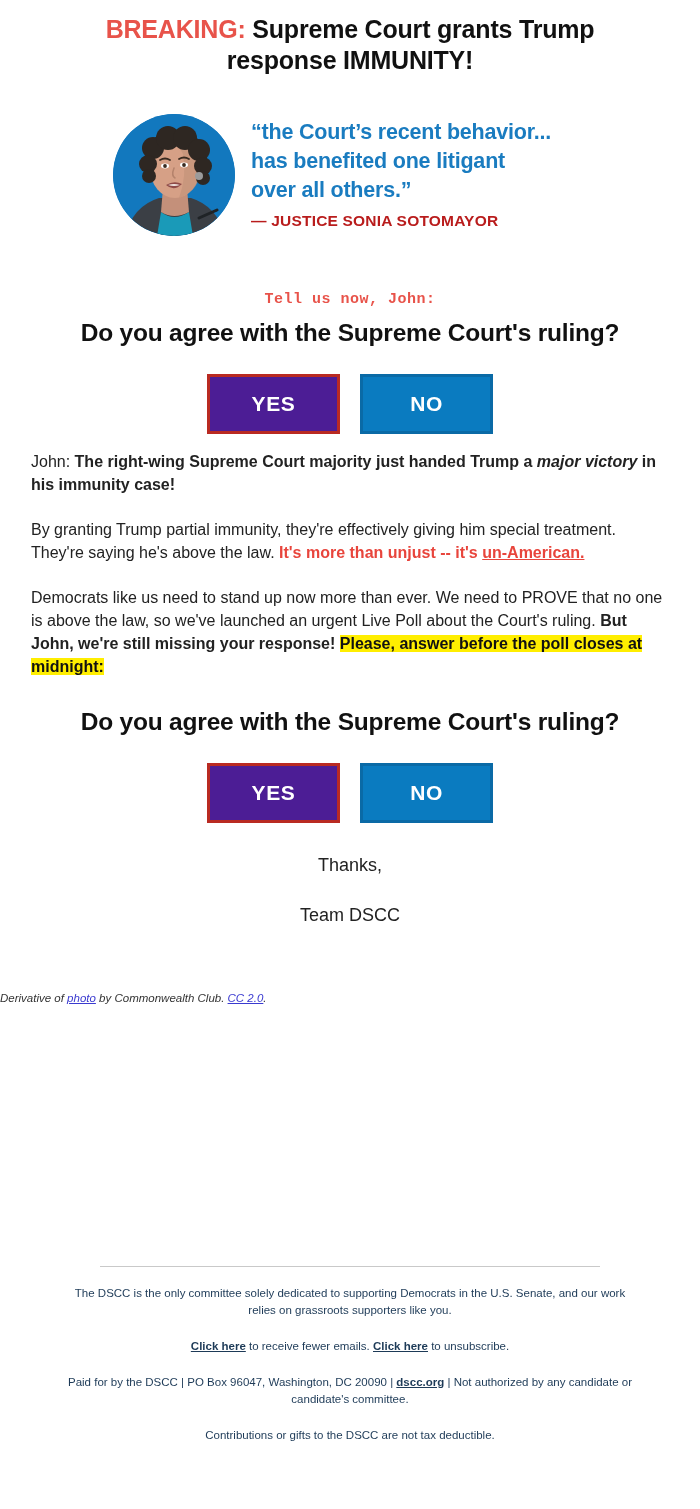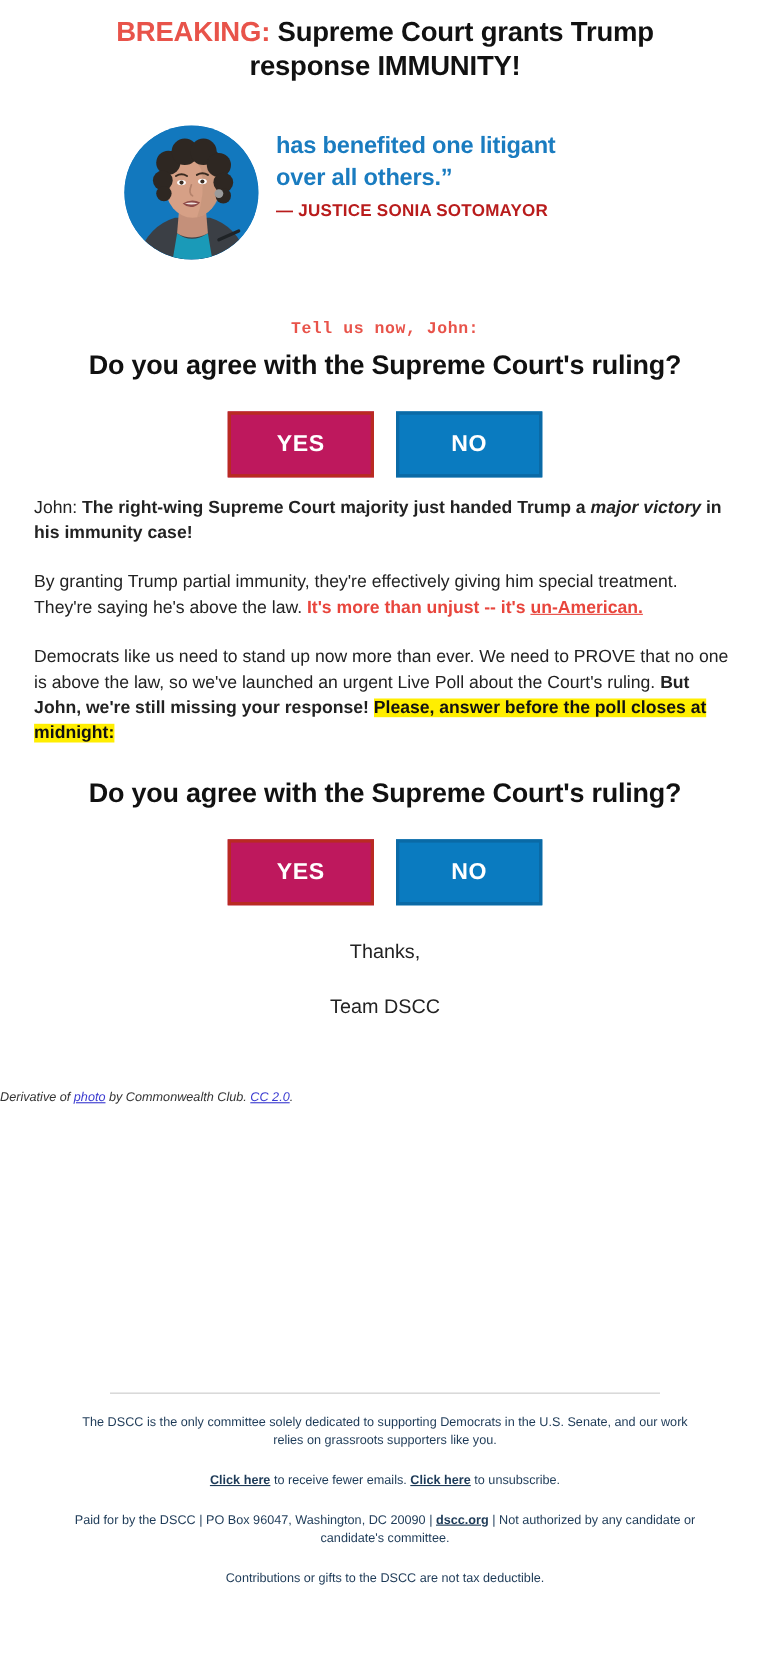--- a/index.html
+++ b/index.html
@@ -122,21 +122,21 @@
     font-weight: bold;
     font-size: 21px;
     letter-spacing: 0.6px;
     color: #ffffff;
     text-decoration: none;
     box-sizing: border-box;
     cursor: pointer;
     border: 0;
   }
   .poll-btn.yes {
-    background: #be185d;
+    background: #4c1d95;
     border: 3px solid #b92a22;
   }
   .poll-btn.no {
     background: #0a7bc0;
     border: 3px solid #0a6aa6;
   }
 
   
   .body-copy {
     padding: 0 31px;
@@ -274,20 +274,21 @@
           <path d="M53 71 Q61 66 69 70 Q61 78 53 71 Z" fill="#8e4a47"></path>
           <path d="M55 71 Q61 69 67 71 Q61 73 55 71 Z" fill="#efe3df"></path>
 
           <circle cx="86" cy="62" r="4" fill="#9b9b9b"></circle>
 
           <path d="M86 104 L104 96" stroke="#1f2326" stroke-width="3" stroke-linecap="round"></path>
         </g>
       </svg>
     </div>
     <div class="quote-text-block">
+      <div class="quote-line">“the Court’s recent behavior...</div>
       <div class="quote-line">has benefited one litigant</div>
       <div class="quote-line">over all others.”</div>
       <div class="quote-attrib">— JUSTICE SONIA SOTOMAYOR</div>
     </div>
   </div>
 
   <div class="tell-us">Tell us now, John:</div>
   <div class="poll-question">Do you agree with the Supreme Court's ruling?</div>
 
   <div class="btn-row">

